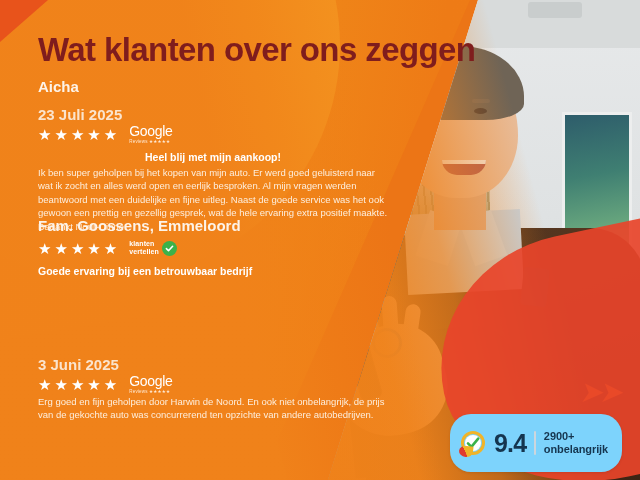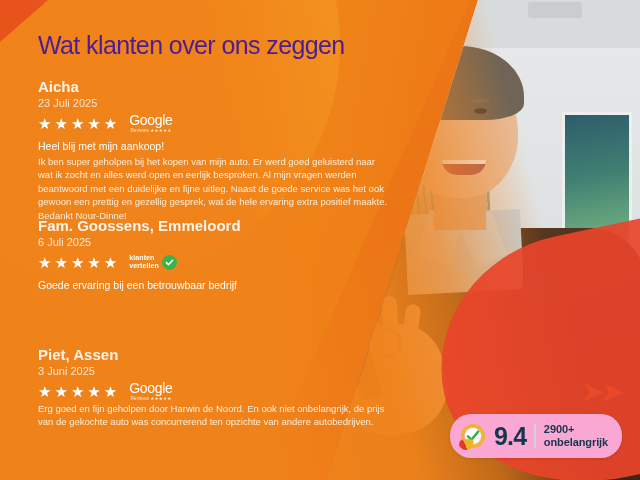--- a/index.html
+++ b/index.html
@@ -197,62 +197,63 @@
     background: linear-gradient(258deg, rgba(240,124,24,0) 40%, rgba(240,128,24,.55) 52%, rgba(240,130,26,.97) 62%);
     pointer-events: none;
   }
 
   
   .content { position: absolute; inset: 0; }
 
   .headline {
     position: absolute;
     left: 38px; top: 31px;
-    color: #4c1d95;
-    font-size: 25px;
-    font-weight: 400;
+    color: #7f1d1d;
+    font-size: 33px;
+    font-weight: 700;
     letter-spacing: -0.6px;
     white-space: nowrap;
   }
 
   .review { position: absolute; left: 38px; color: #ffffff; }
   .review-1 { top: 78px; }
   .review-2 { top: 217px; }
   .review-3 { top: 346px; }
 
   .rv-author {
     font-size: 15px;
     font-weight: 700;
     color: #fdf3e8;
     line-height: 18px;
     white-space: nowrap;
   }
   .rv-date {
-    font-size: 11px;
+    font-size: 15px;
     color: #fbe4cd;
     line-height: 13px;
-    margin-top: 1px;
+    margin-top: 12px;
+    font-weight: bold;
   }
   .rv-meta {
     display: flex;
     align-items: center;
     gap: 12px;
     margin-top: 4px;
     height: 18px;
   }
   .stars {
     display: flex;
     gap: 3px;
     color: #ffffff;
     font-size: 15px;
     line-height: 15px;
   }
   .star { display: inline-block; }
 
-  .google-badge { display: flex; flex-direction: column; align-items: center; }
+  .google-badge { display: flex; flex-direction: column; }
   .google-word {
     font-size: 14px; line-height: 14px; color: #ffffff; font-weight: 400;
     letter-spacing: -0.3px;
   }
   .google-sub {
     font-size: 4.5px; line-height: 6px; color: #ffe9d4; letter-spacing: .2px;
     margin-top: 1px;
   }
   .kv-badge { display: flex; align-items: center; gap: 3px; }
   .kv-text { line-height: 8px; }
@@ -262,38 +263,39 @@
   .kv-circle {
     width: 15px; height: 15px; border-radius: 50%;
     background: #3bb24a;
     display: flex; align-items: center; justify-content: center;
   }
   .kv-circle svg { display: block; }
 
   .rv-title {
     margin-top: 7px;
     font-size: 10.5px;
-    font-weight: 400;
+    font-weight: 700;
     color: #ffffff;
     line-height: 14px;
+    text-align: center;
   }
   .rv-body {
     margin-top: 2px;
     font-size: 9.5px;
     line-height: 13.4px;
     color: #fdeedd;
     width: 350px;
   }
 
   
   .rating-pill {
     position: absolute;
     left: 450px; top: 414px;
-    width: 172px; height: 44px;
-    background: #f9a8d4;
+    width: 172px; height: 58px;
+    background: #7dd3fc;
     border-radius: 21px;
     display: flex;
     align-items: center;
     padding: 0 10px;
     box-sizing: border-box;
     gap: 8px;
     box-shadow: 0 1px 3px rgba(0,0,0,.10);
   }
   .kv-logo-mark {
     position: relative;
@@ -408,21 +410,20 @@
           <span class="google-word">Google</span>
           <span class="google-sub">Reviews ★★★★★</span>
         </div>
       </div>
       <div class="rv-title">Heel blij met mijn aankoop!</div>
       <div class="rv-body">Ik ben super geholpen bij het kopen van mijn auto. Er werd goed geluisterd naar wat ik zocht en alles werd open en eerlijk besproken. Al mijn vragen werden beantwoord met een duidelijke en fijne uitleg. Naast de goede service was het ook gewoon een prettig en gezellig gesprek, wat de hele ervaring extra positief maakte. Bedankt Nour-Dinne!</div>
     </div>
 
     <div class="review review-2">
       <div class="rv-author">Fam. Goossens, Emmeloord</div>
-      <div class="rv-date">6 Juli 2025</div>
       <div class="rv-meta">
         <div class="stars">
           <span class="star">★</span>
           <span class="star">★</span>
           <span class="star">★</span>
           <span class="star">★</span>
           <span class="star">★</span>
         </div>
         <div class="kv-badge">
           <span class="kv-text">
@@ -433,21 +434,20 @@
             <svg width="9" height="9" viewBox="0 0 9 9" aria-hidden="true">
               <path d="M1.4 4.6 L3.5 6.7 L7.6 2.3" fill="none" stroke="#ffffff" stroke-width="1.6" stroke-linecap="round" stroke-linejoin="round"></path>
             </svg>
           </span>
         </div>
       </div>
       <div class="rv-title">Goede ervaring bij een betrouwbaar bedrijf</div>
     </div>
 
     <div class="review review-3">
-      <div class="rv-author">Piet, Assen</div>
       <div class="rv-date">3 Juni 2025</div>
       <div class="rv-meta">
         <div class="stars">
           <span class="star">★</span>
           <span class="star">★</span>
           <span class="star">★</span>
           <span class="star">★</span>
           <span class="star">★</span>
         </div>
         <div class="google-badge">

